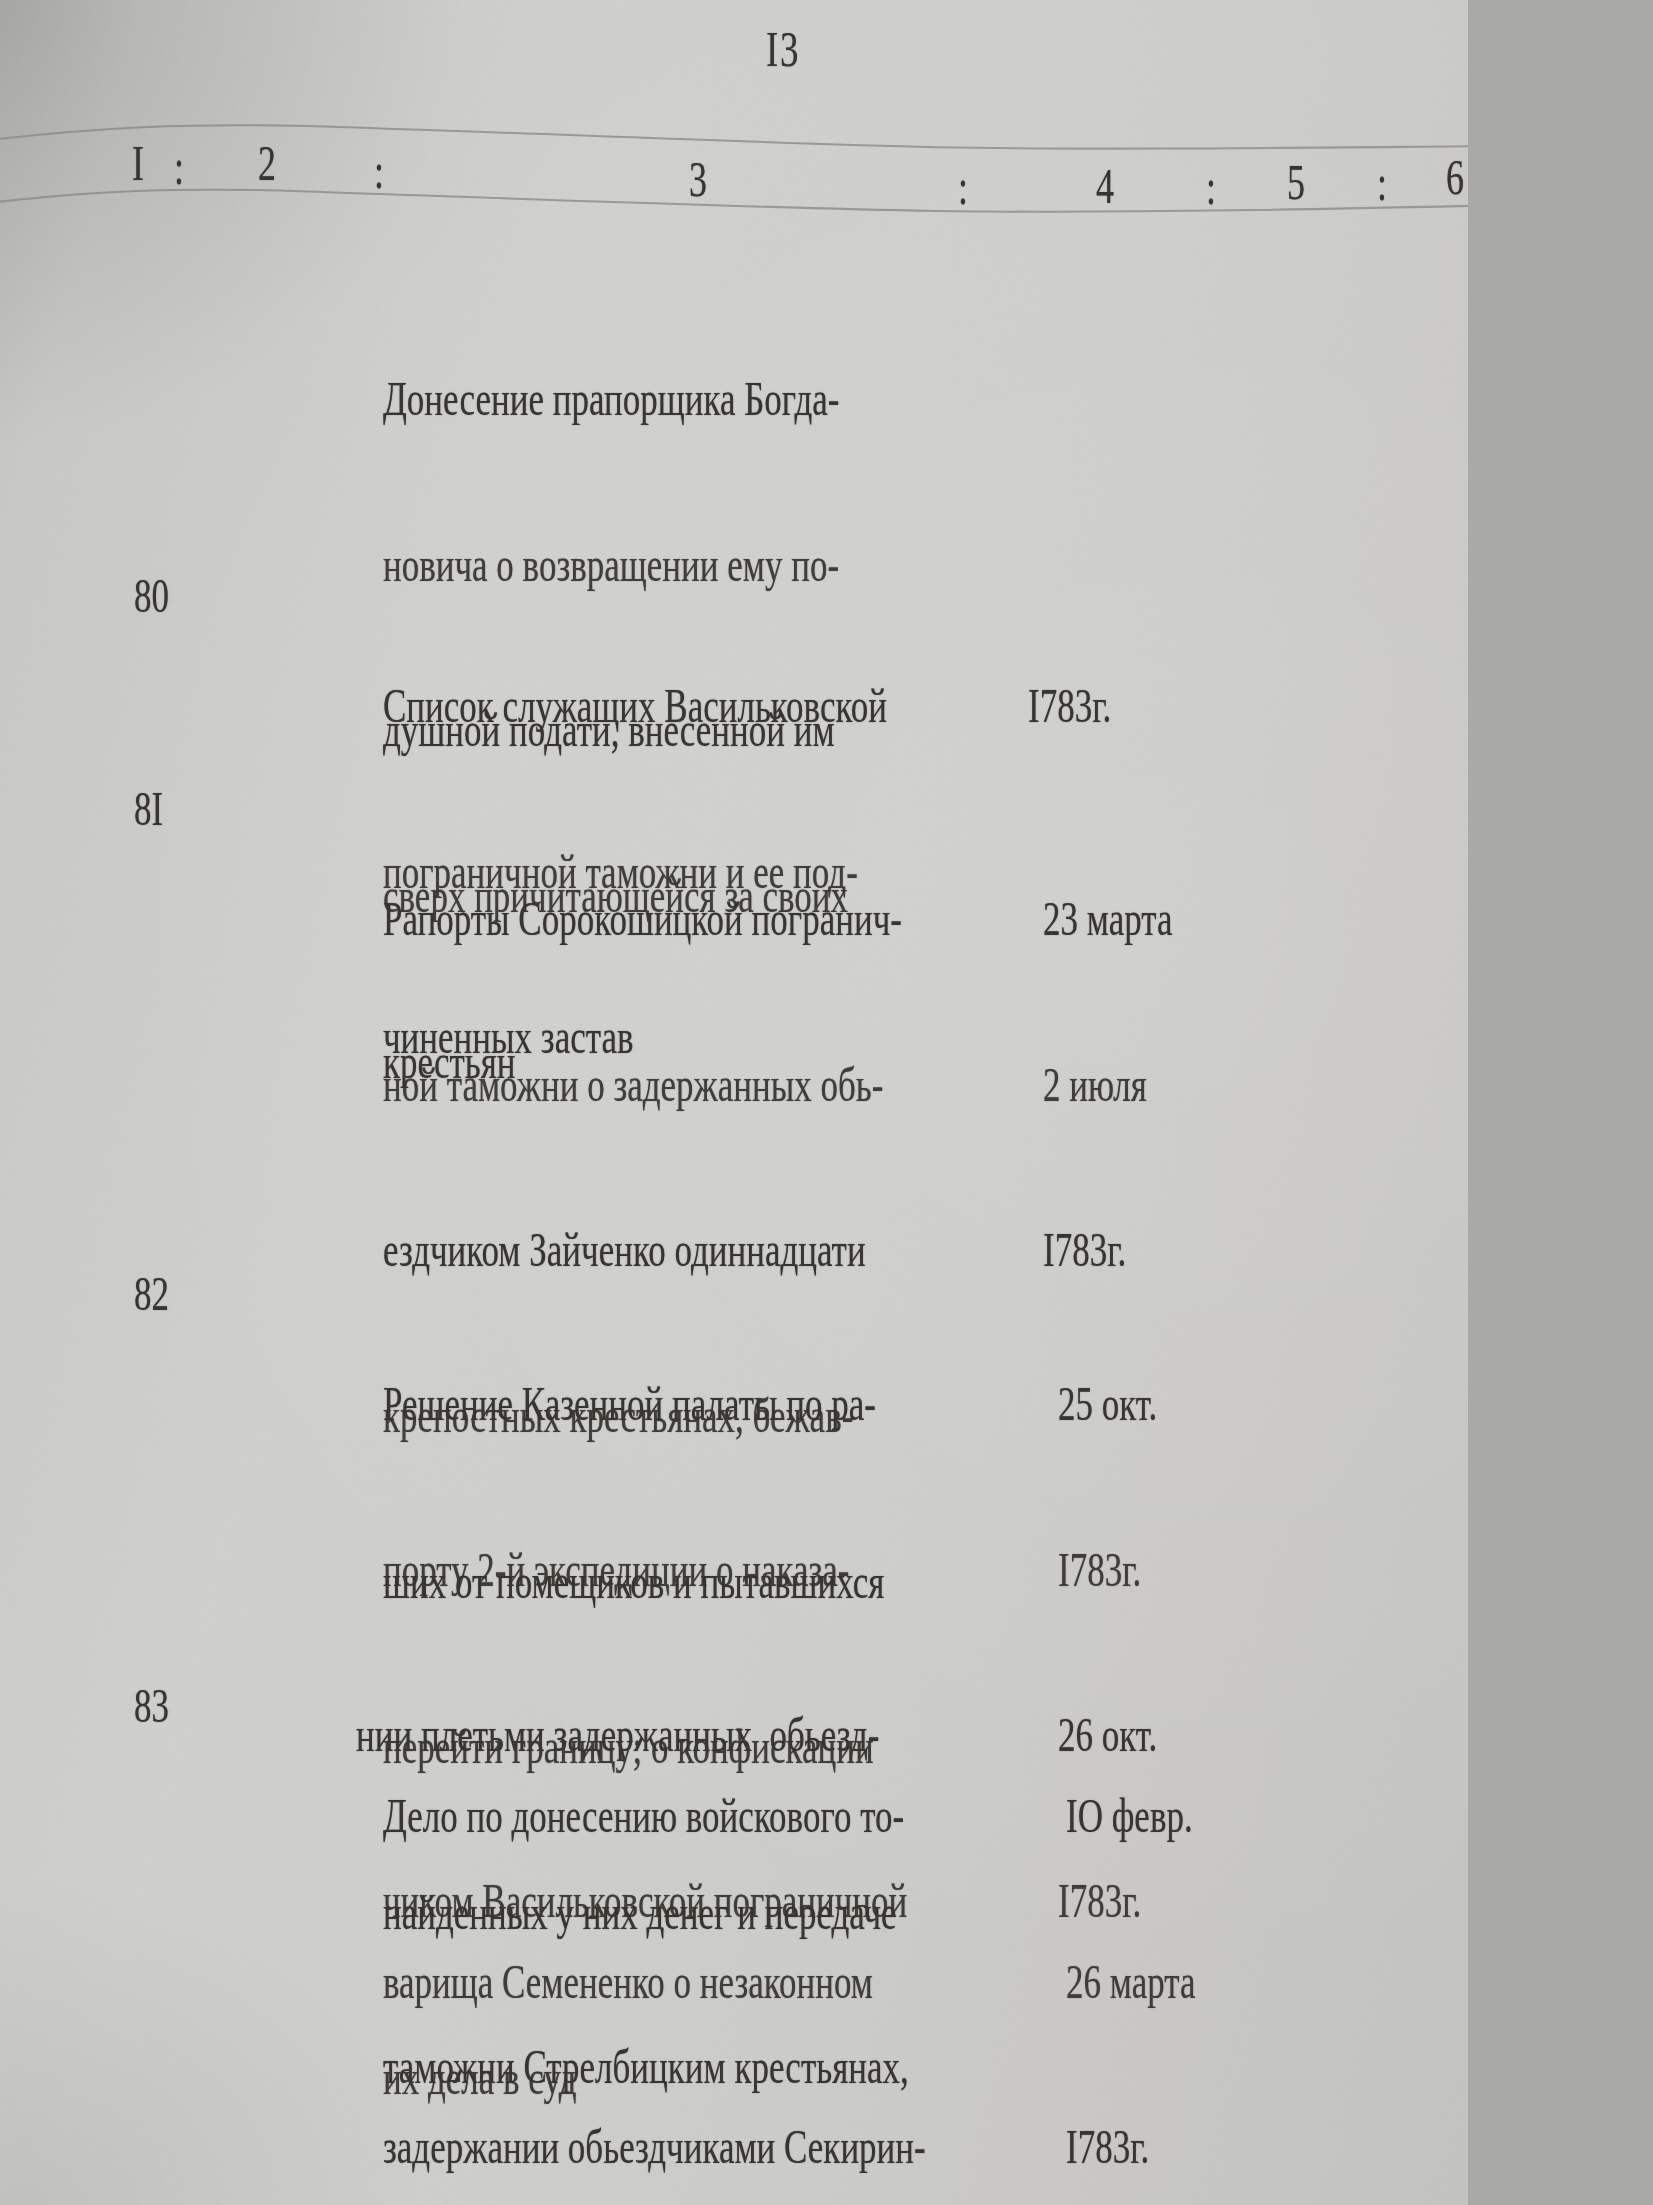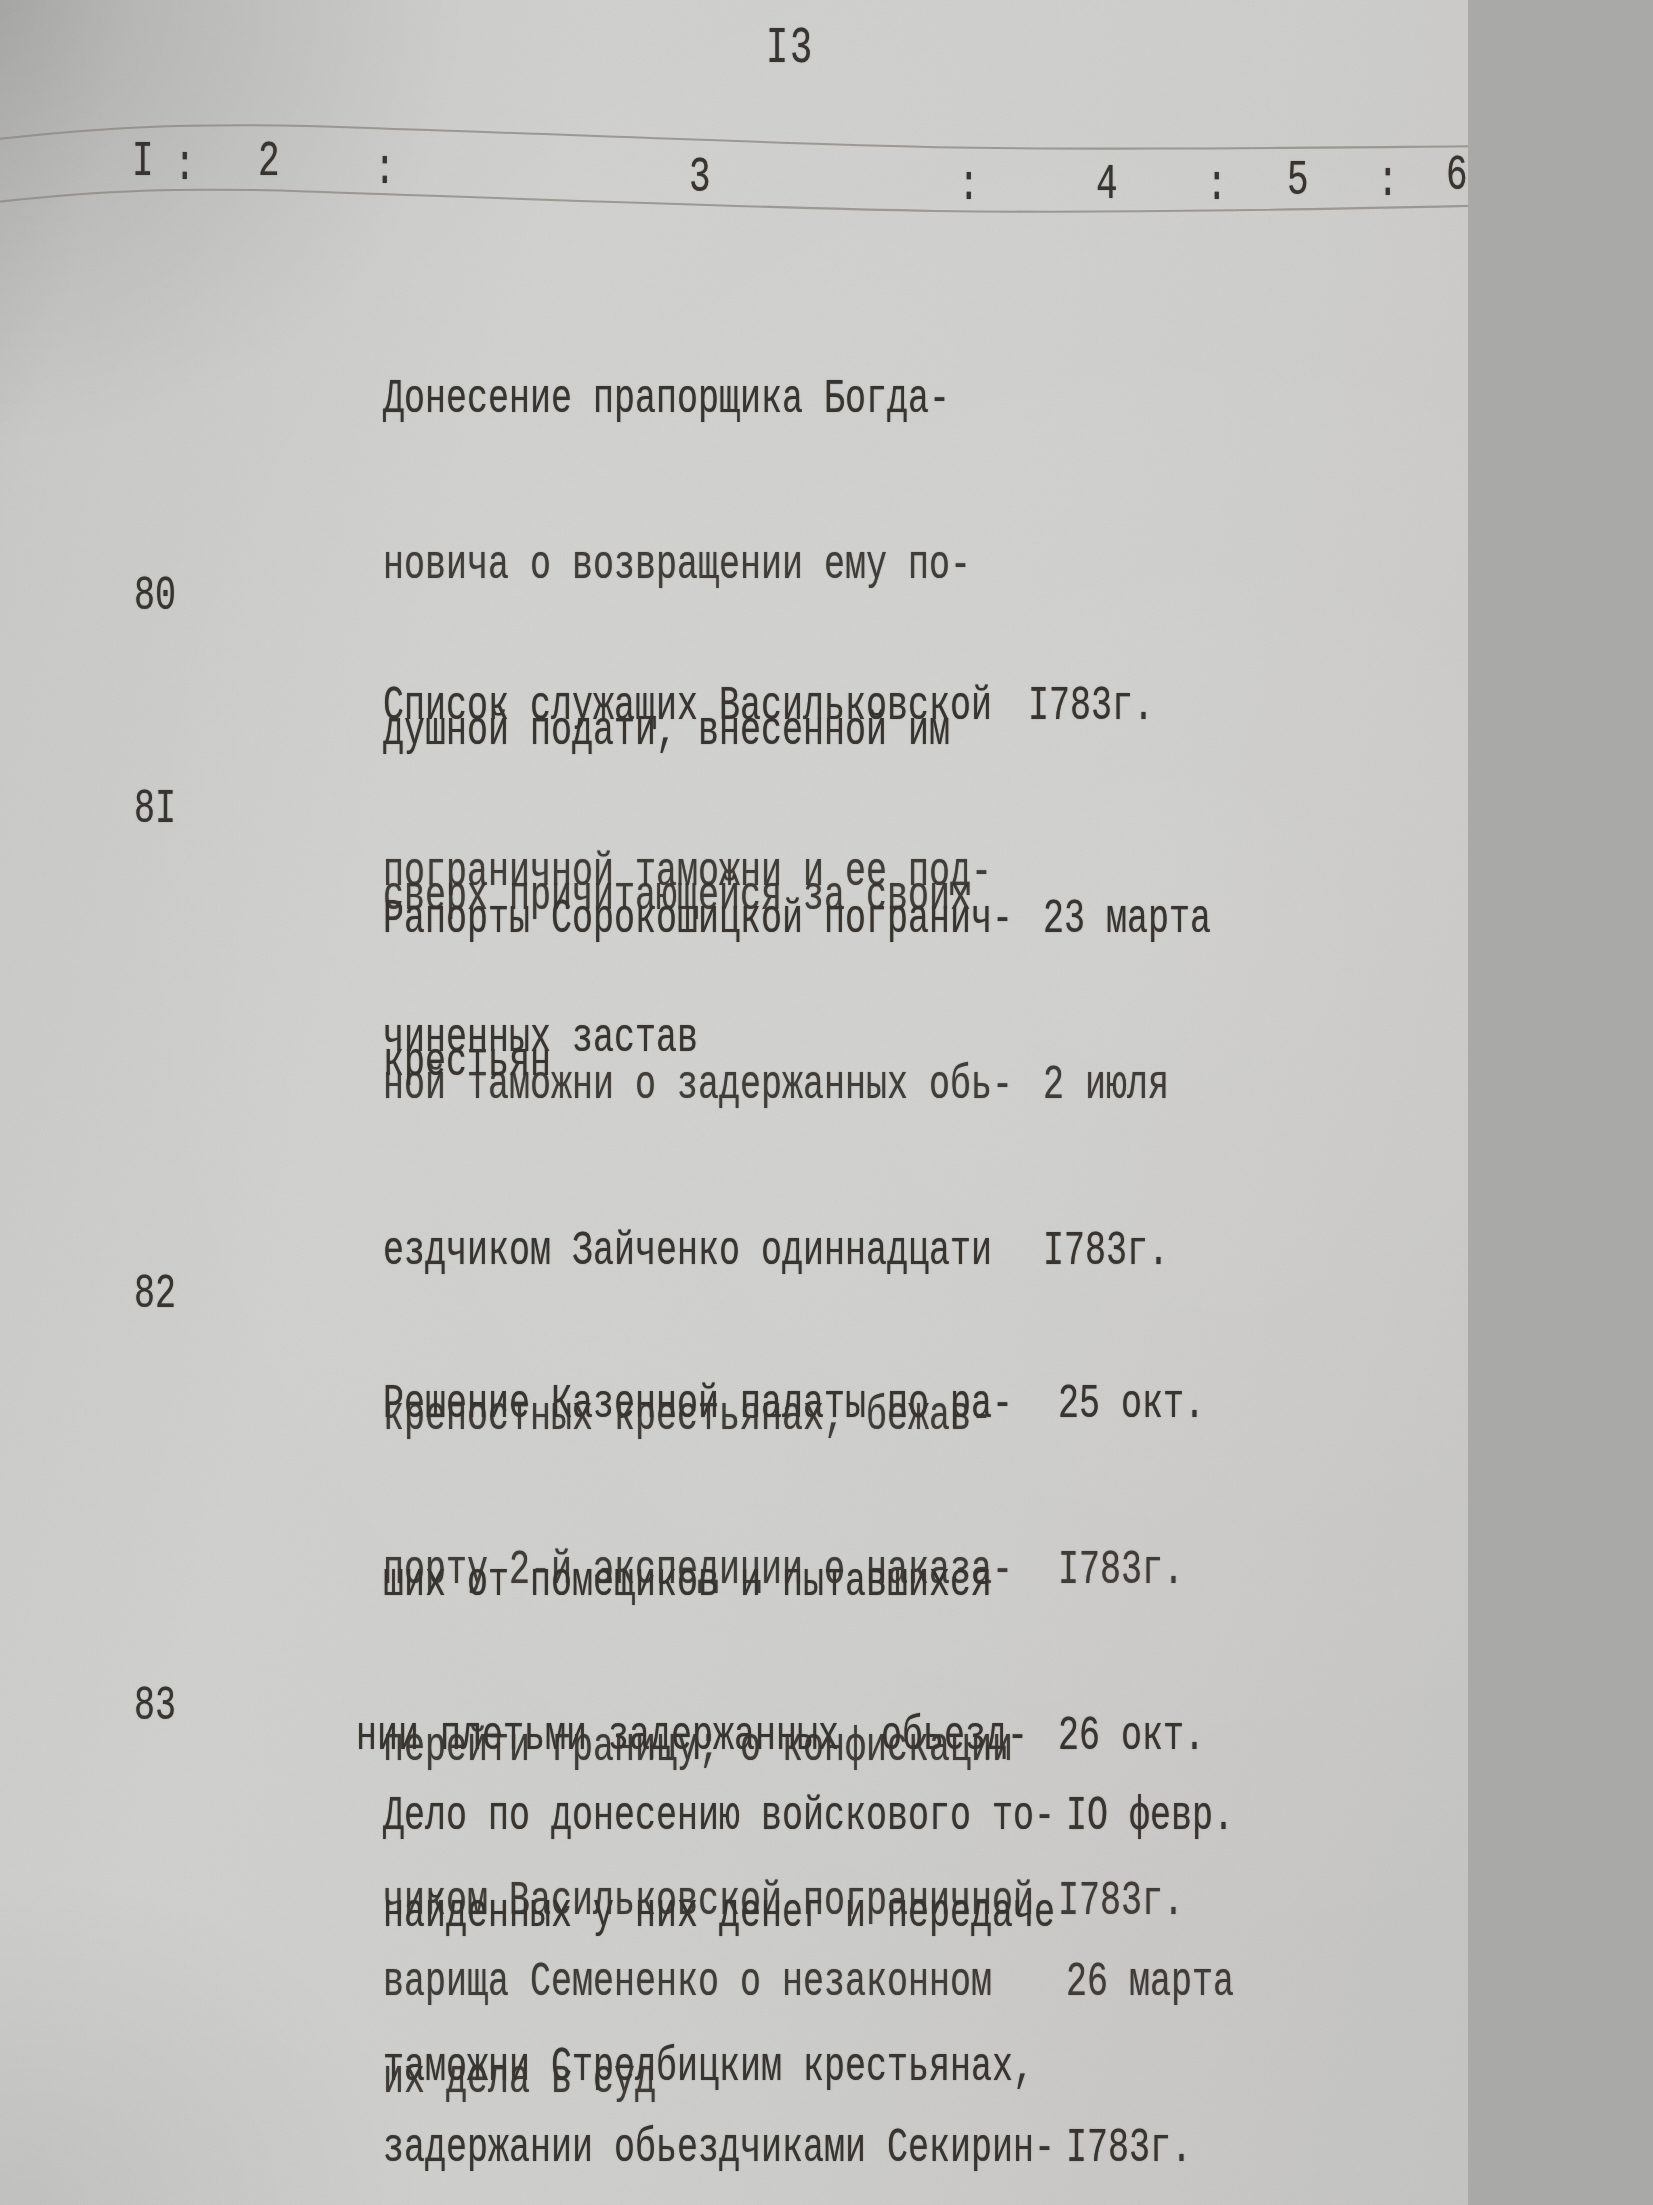--- a/index.html
+++ b/index.html
@@ -5,21 +5,21 @@
   html,body{margin:0;padding:0;background:#a9a9a7;}
   .scan{
     position:relative;
     width:1468px;height:2205px;
     overflow:hidden;
     background:
       radial-gradient(120% 80% at 78% 42%, rgba(255,255,255,0.10), rgba(0,0,0,0) 62%),
       radial-gradient(55% 35% at 0% 0%, rgba(0,0,0,0.13), rgba(0,0,0,0) 58%),
       radial-gradient(45% 25% at 2% 100%, rgba(0,0,0,0.07), rgba(0,0,0,0) 60%),
       linear-gradient(104deg,#bdbdbb 0%,#c9c9c7 7%,#d0d0ce 30%,#cecfcc 55%,#cac9c7 78%,#c3c3c1 100%);
-    font-family:Liberation Mono, monospace;
+    font-family:Liberation Serif, serif;
   }
   
   .backing{
     position:absolute;top:0;left:1579px;width:75px;height:100%;
     background:
       linear-gradient(90deg, rgba(0,0,0,0.22) 0px, rgba(0,0,0,0.10) 2.6px,
         rgba(255,255,255,0.18) 6px, rgba(0,0,0,0.12) 11px, rgba(0,0,0,0.04) 18.7px,
         rgba(0,0,0,0.02) 29px, rgba(0,0,0,0.08) 100%),
       linear-gradient(180deg,#b7b7b5,#b3b3b1);
   }

